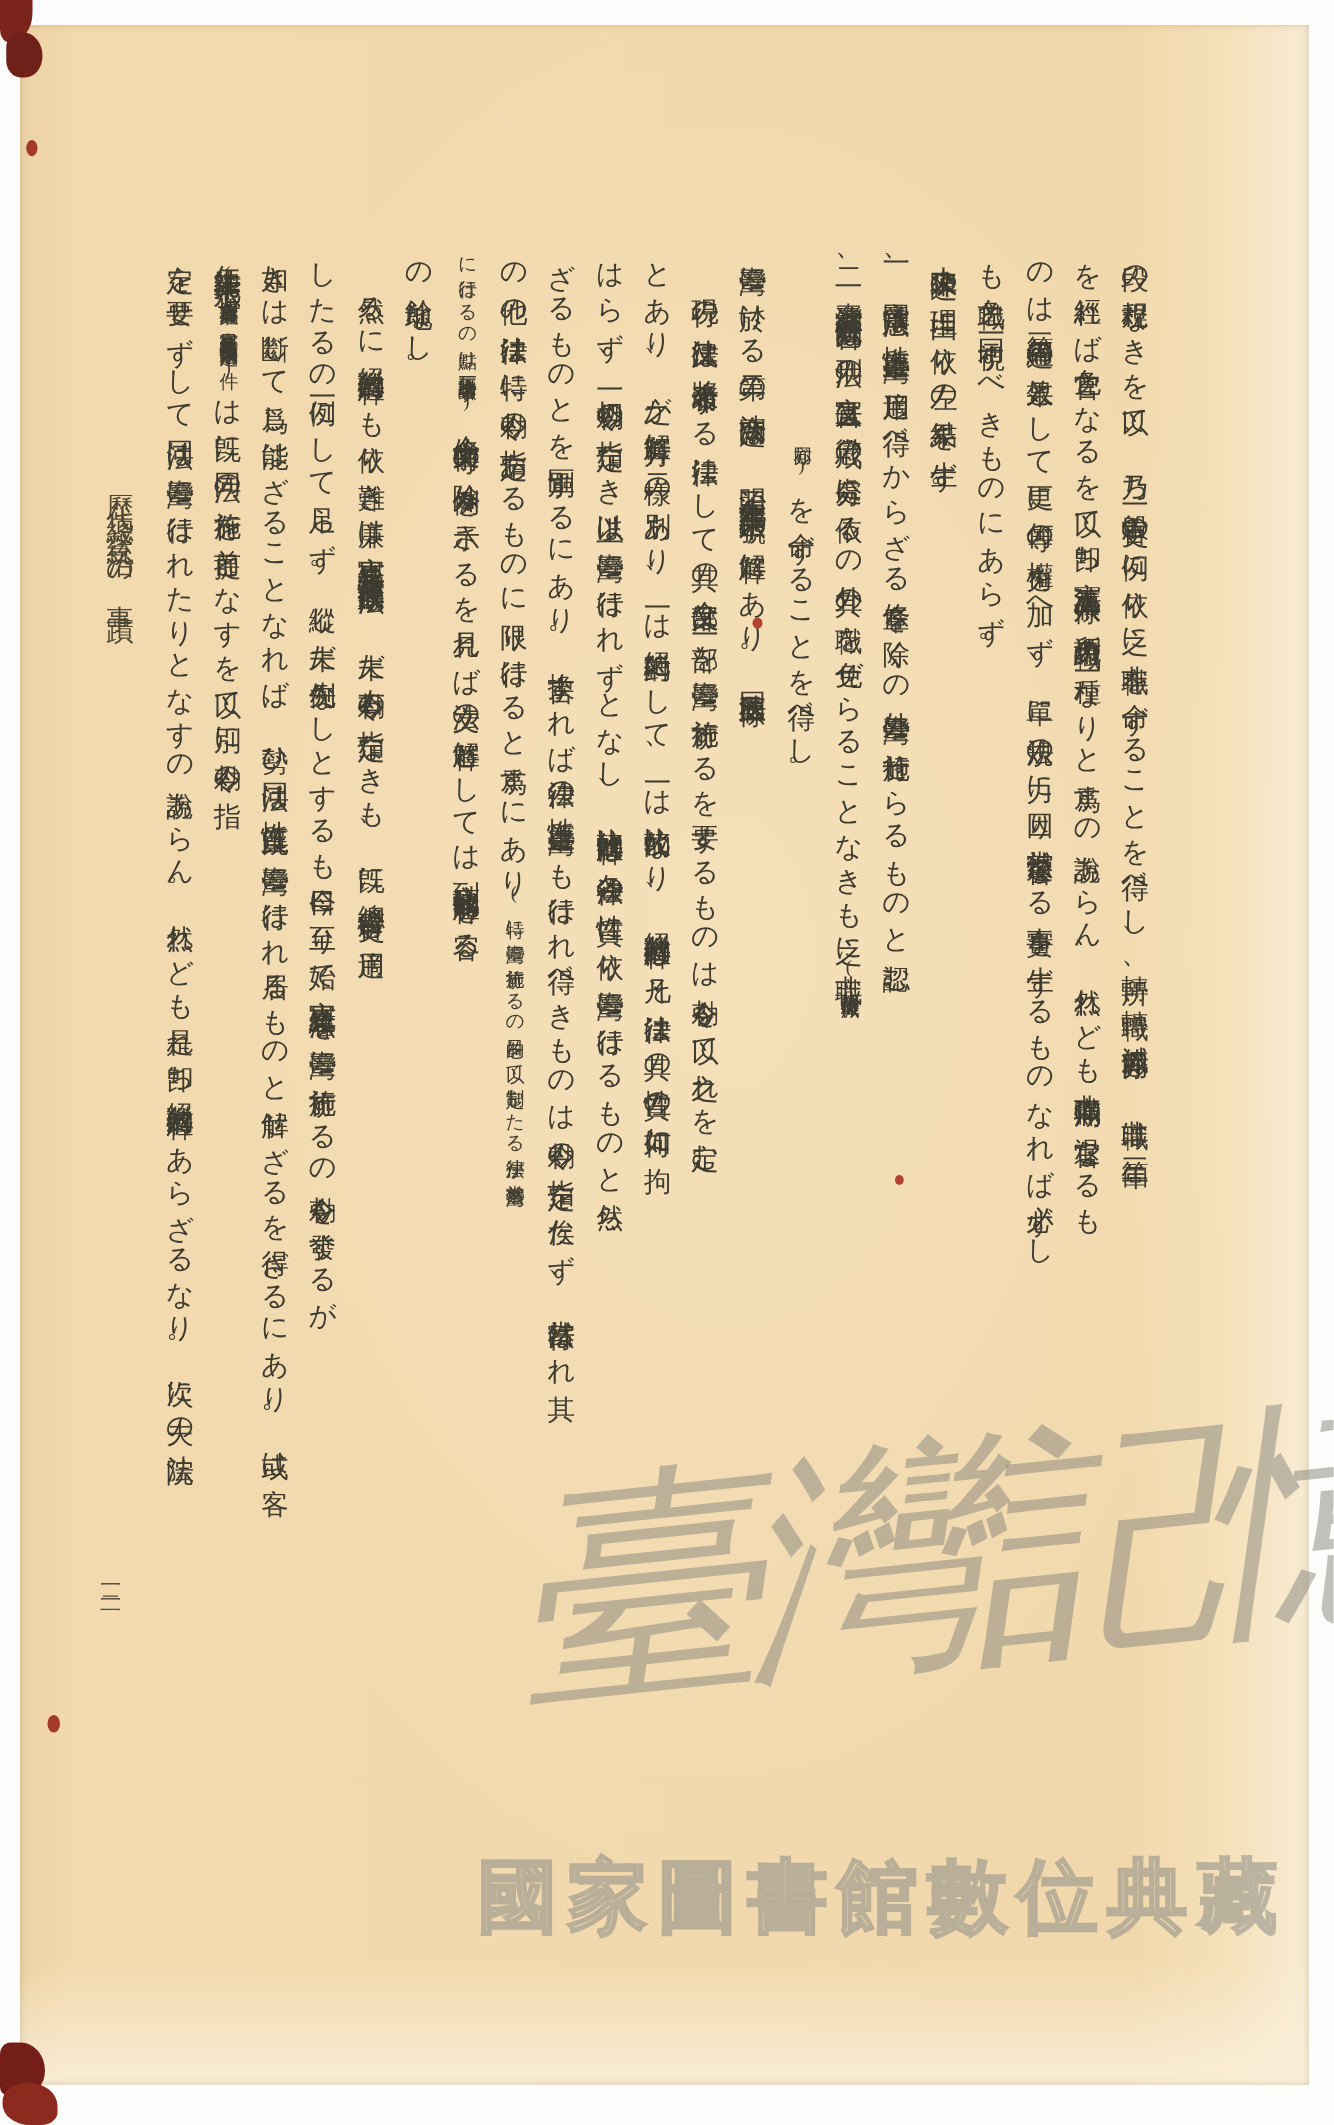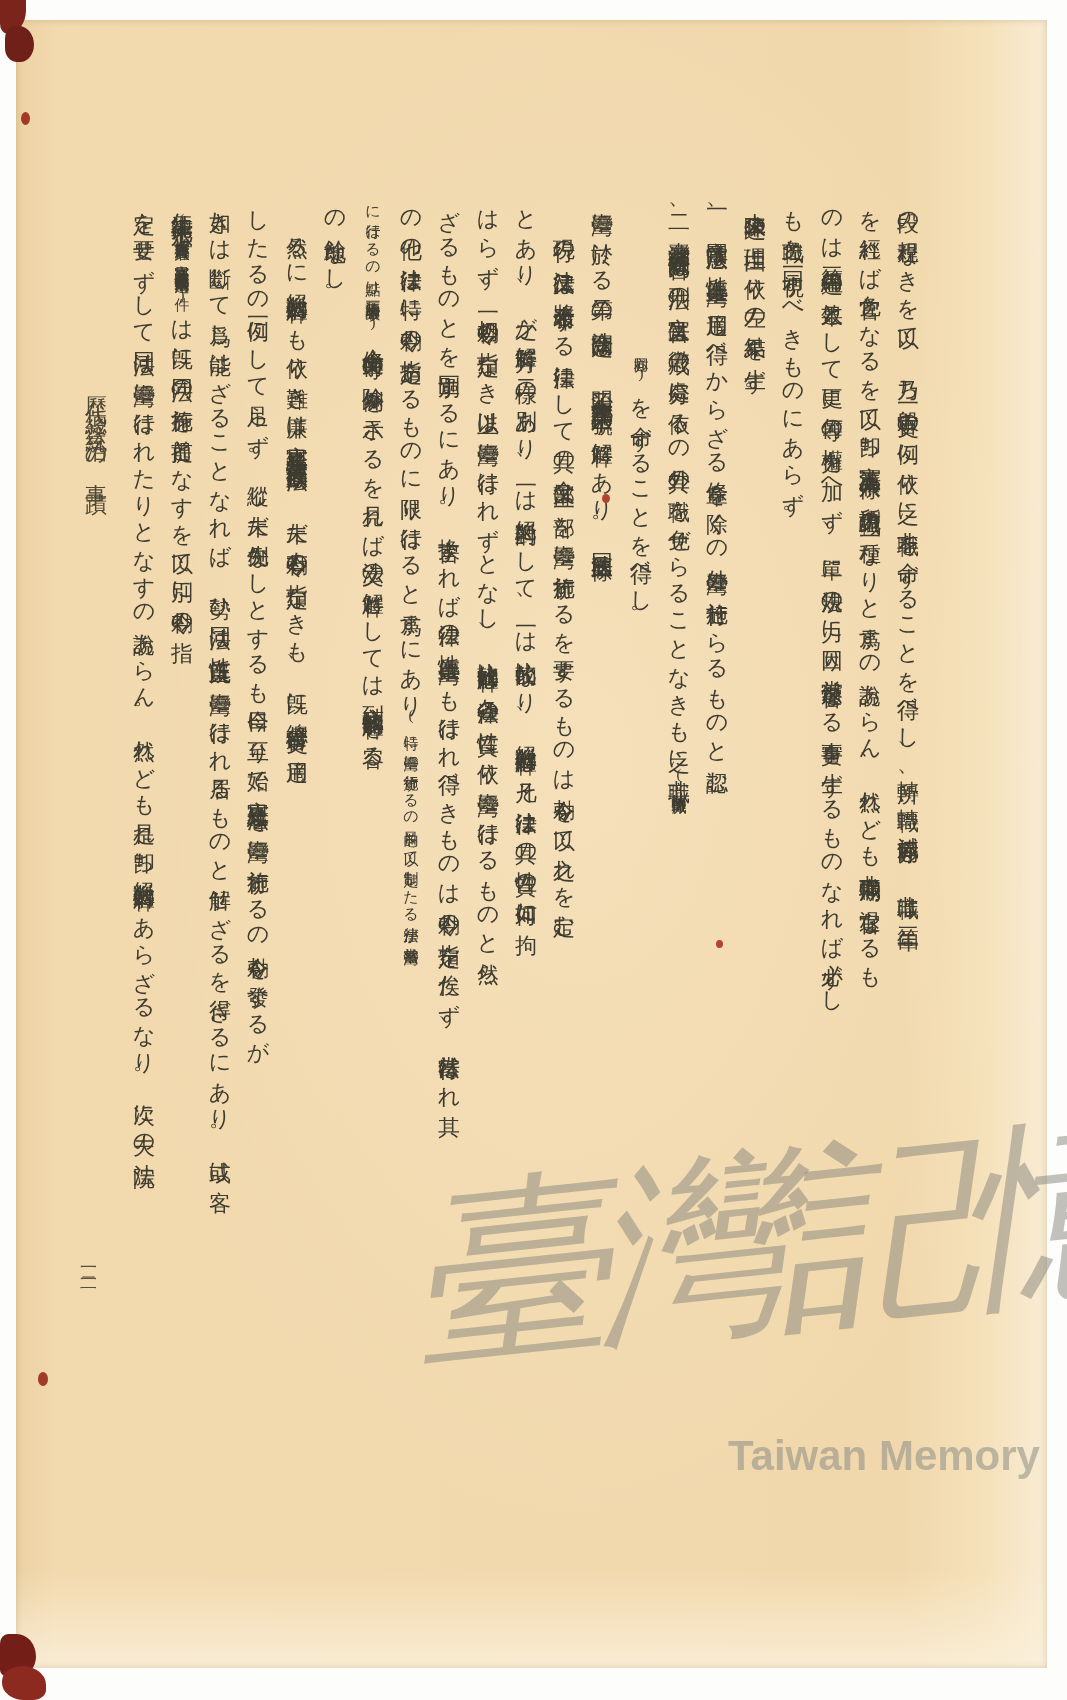--- a/index.html
+++ b/index.html
@@ -43,21 +43,21 @@
   .s8{left:602px;top:494px;width:8px;height:9px;background:#b2432f;border-radius:50%;}
 </style>
 </head>
 <body>
 
 <div class="stage">
 
   <div class="paper"></div>
 
   <div class="wm wm-script">臺灣記憶</div>
-  <div class="wm wm-latin">Taiwan Memory</div>
+  <div class="wm wm-outline">國家圖書館數位典藏</div>
 
   <div class="txt" id="columns-host">
       <div class="vcol" style="left: 895px; top: 195px;"><span>段の規程なきを以て、乃ち一般官吏の例に依り之に非職を命ずることを得べし、轉所、轉職、減俸亦同じ。非職は三箇年</span></div>
       <div class="vcol" style="left: 857px; top: 195px;"><span>を經れば免官となるを以て卽ち憲法第五十八條の所謂免職の一種なりと爲すの說あらん、然れども非職滿期の退官なるも</span></div>
       <div class="vcol" style="left: 819px; top: 195px;"><span>のは三箇年經過の效果として更に何等の權力を加へず、單に法規の力に因り當然退官なる事實を生ずるものなれば必ずし</span></div>
       <div class="vcol" style="left: 780px; top: 195px;"><span>も免職と同一視すべきものにあらず。</span></div>
       <div class="vcol" style="left: 742px; top: 195px;"><span>上來陳述の理由に依り左の結果を生ず。</span></div>
       <div class="vcol" style="left: 704px; top: 198px;"><span>一、帝國憲法は性質上臺灣に適用し得べからざる條章を除くの外臺灣に施行せらるゝものと認む。</span></div>
       <div class="vcol" style="left: 666px; top: 198px;"><span>二、臺灣總督府法院判官は刑法の宣告又は懲戒の處分に依るの外其の職を免ぜらるゝことなきも之に非職</span><span class="small">(轉所轉職減俸</span></div>
       <div class="vcol" style="left: 628px; top: 345px;"><span class="small">亦同じ)</span><span>を命ずることを得べし。</span></div>

